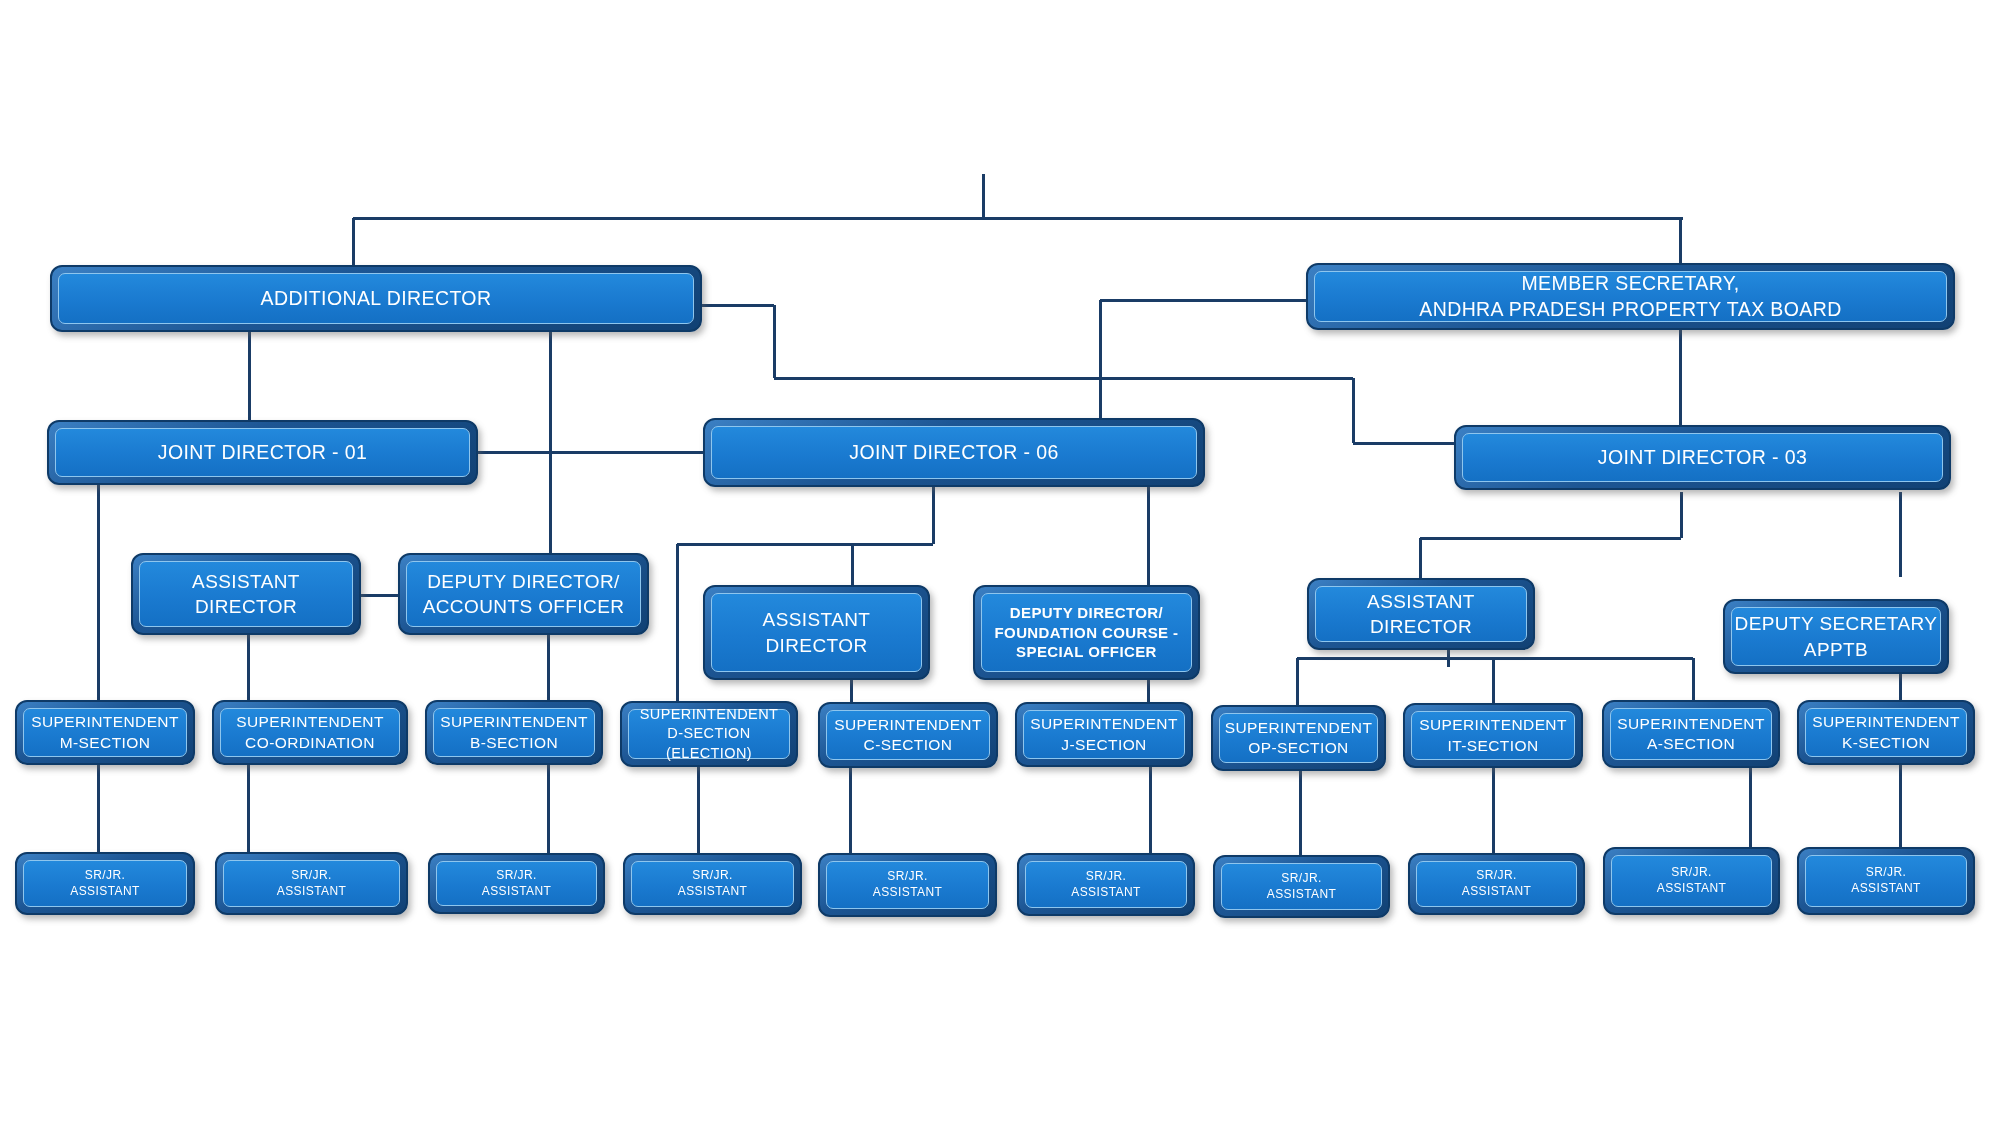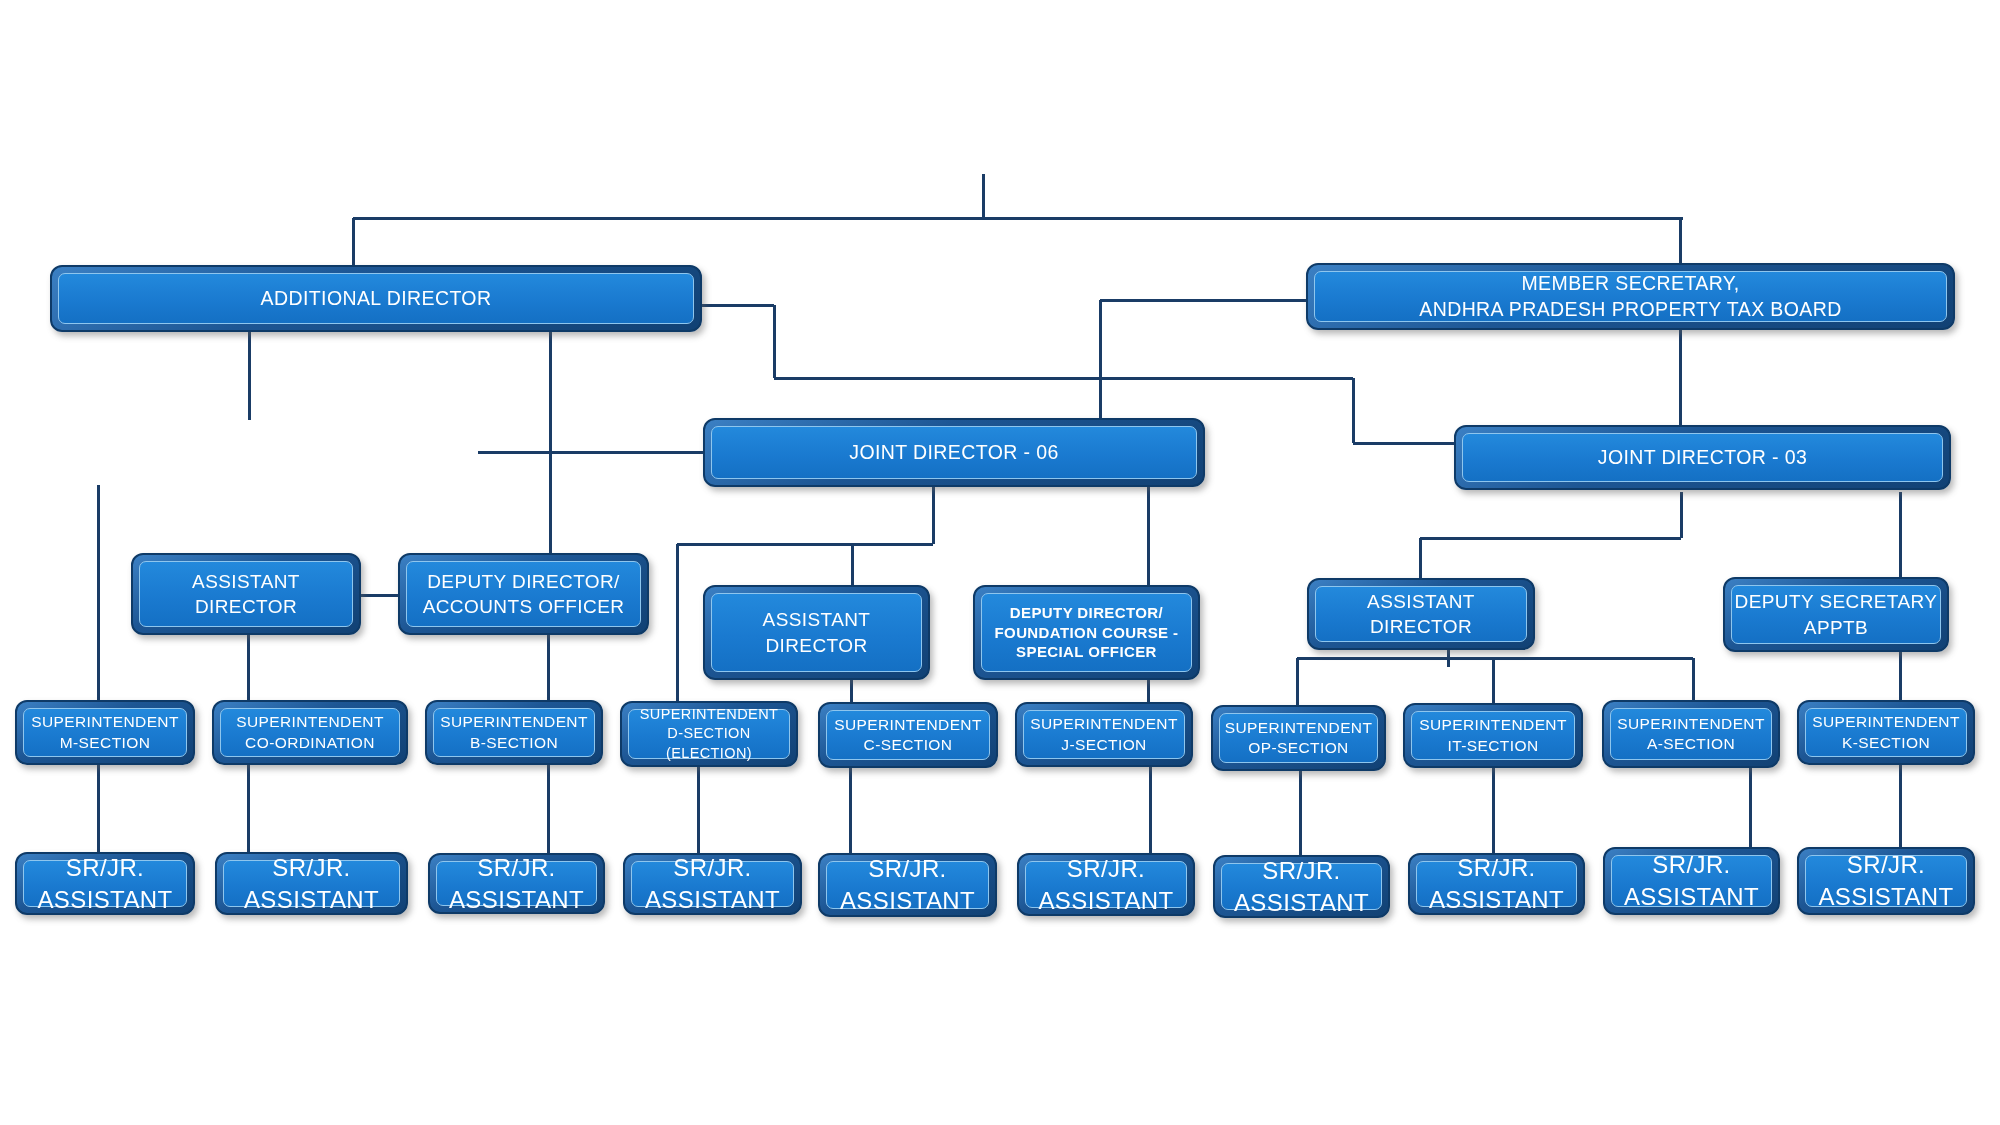--- a/index.html
+++ b/index.html
@@ -20,21 +20,21 @@
     background:linear-gradient(180deg,#2389dc 0%,#1a7ad0 55%,#1470c4 100%);
     color:#ffffff;text-align:center;white-space:pre-line;
     letter-spacing:.4px;line-height:1.32;
   }
   .v-title .node-inner{font-size:30px;font-weight:700;letter-spacing:.6px;line-height:1.4;}
   .v-default .node-inner{font-size:19.5px;}
   .v-two .node-inner{font-size:19px;}
   .v-small .node-inner{font-size:15.5px;}
   .v-small3 .node-inner{font-size:14.5px;}
   .v-bold-small .node-inner{font-size:15px;font-weight:700;}
-  .v-srjr .node-inner{font-size:24px;text-align:center;}
+  .v-srjr .node-inner{font-size:12px;text-align:center;}
 </style>
 </head>
 <body>
 
 <div id="canvas">
     <div class="seg" style="left: 981.5px; top: 174px; width: 3px; height: 46px;"></div>
     <div class="seg" style="left: 353px; top: 216.5px; width: 1330px; height: 3px;"></div>
     <div class="seg" style="left: 351.5px; top: 218px; width: 3px; height: 47px;"></div>
     <div class="seg" style="left: 1678.5px; top: 218px; width: 3px; height: 45px;"></div>
     <div class="seg" style="left: 247.5px; top: 332px; width: 3px; height: 88px;"></div>
@@ -79,20 +79,23 @@
     <div class="seg" style="left: 1491.5px; top: 768px; width: 3px; height: 85px;"></div>
     <div class="seg" style="left: 1748.5px; top: 768px; width: 3px; height: 79px;"></div>
     <div class="seg" style="left: 1898.5px; top: 765px; width: 3px; height: 82px;"></div>
     <div class="node v-default" style="left: 1306px; top: 263px; width: 649px; height: 67px;">
     <div class="node-inner">MEMBER SECRETARY,
 ANDHRA PRADESH PROPERTY TAX BOARD</div>
   </div>
     <div class="node v-default" style="left: 50px; top: 265px; width: 652px; height: 67px;">
     <div class="node-inner">ADDITIONAL DIRECTOR</div>
   </div>
+    <div class="node v-default" style="left: 47px; top: 420px; width: 431px; height: 65px;">
+    <div class="node-inner">JOINT DIRECTOR - 01</div>
+  </div>
     <div class="node v-default" style="left: 703px; top: 418px; width: 502px; height: 69px;">
     <div class="node-inner">JOINT DIRECTOR - 06</div>
   </div>
     <div class="node v-default" style="left: 1454px; top: 425px; width: 497px; height: 65px;">
     <div class="node-inner">JOINT DIRECTOR - 03</div>
   </div>
     <div class="node v-two" style="left: 131px; top: 553px; width: 230px; height: 82px;">
     <div class="node-inner">ASSISTANT
 DIRECTOR</div>
   </div>
@@ -106,21 +109,21 @@
   </div>
     <div class="node v-bold-small" style="left: 973px; top: 585px; width: 227px; height: 95px;">
     <div class="node-inner">DEPUTY DIRECTOR/
 FOUNDATION COURSE -
 SPECIAL OFFICER</div>
   </div>
     <div class="node v-two" style="left: 1307px; top: 578px; width: 228px; height: 72px;">
     <div class="node-inner">ASSISTANT
 DIRECTOR</div>
   </div>
-    <div class="node v-two" style="left: 1723px; top: 577px; width: 226px; height: 75px;">
+    <div class="node v-two" style="left: 1723px; top: 599px; width: 226px; height: 75px;">
     <div class="node-inner">DEPUTY SECRETARY
 APPTB</div>
   </div>
     <div class="node v-small" style="left: 15px; top: 700px; width: 180px; height: 65px;">
     <div class="node-inner">SUPERINTENDENT
 M-SECTION</div>
   </div>
     <div class="node v-small" style="left: 212px; top: 700px; width: 196px; height: 65px;">
     <div class="node-inner">SUPERINTENDENT
 CO-ORDINATION</div>

